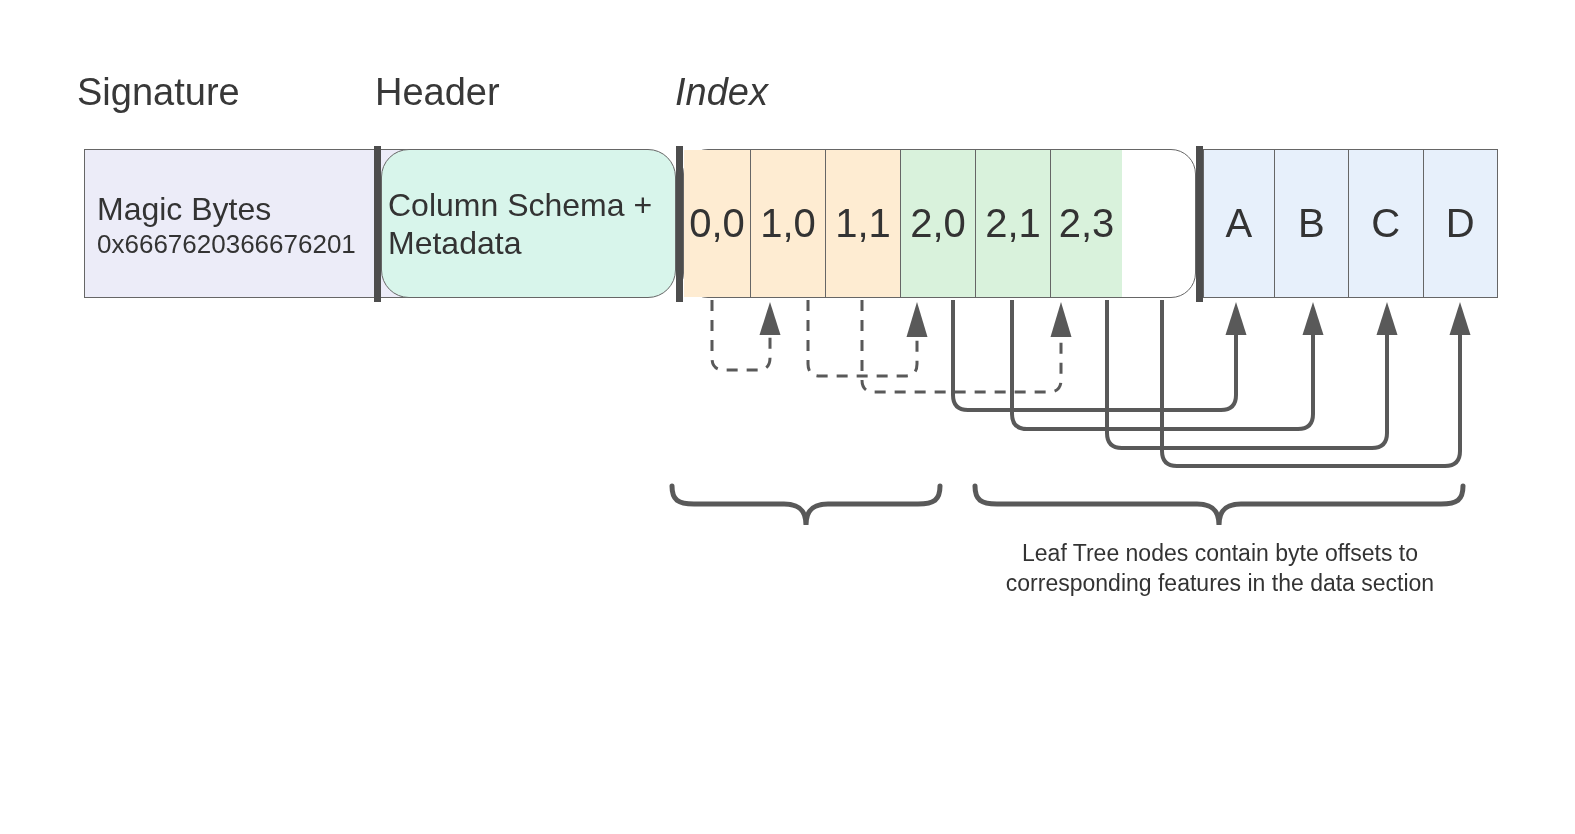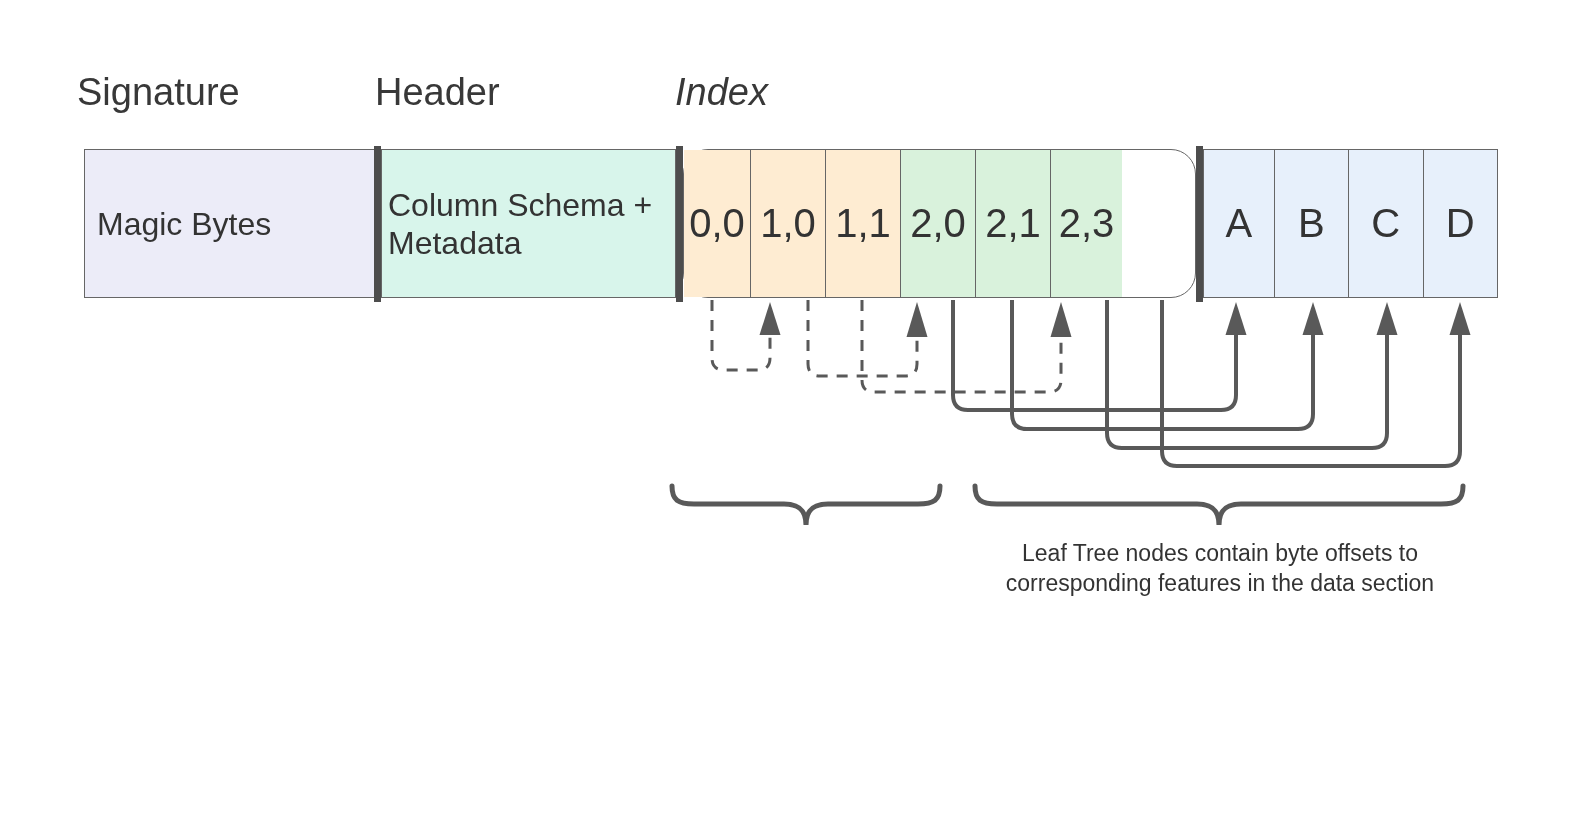--- a/index.html
+++ b/index.html
@@ -13,21 +13,21 @@
   .canvas{position:absolute;left:0;top:0;width:1575px;height:834px;background:#fff;}
 
   .sec-label{position:absolute;top:70px;font-size:38px;line-height:44px;color:var(--label);white-space:nowrap;}
   #lbl-signature{left:77px;}
   #lbl-header{left:375px;}
   #lbl-index{left:675px;font-style:italic;}
   #lbl-features{left:1200px;}
 
   .section{position:absolute;top:149px;height:149px;border:1px solid var(--cellborder);display:flex;}
   #sec-signature{left:84px;width:344px;background:var(--sig-fill);}
-  #sec-header{left:381px;width:295px;background:var(--hdr-fill);}
+  #sec-header{left:381px;width:295px;background:var(--hdr-fill);border-radius:28px;}
   #sec-index{left:683px;width:513px;border-radius:25px;}
   #sec-features{left:1203px;width:295px;background:var(--feat-fill);}
 
   .sep{position:absolute;top:146px;height:156px;width:7px;background:var(--sep);}
   #sep-1{left:374px;} #sep-2{left:676px;} #sep-3{left:1196px;}
 
   .sig-inner{display:flex;flex-direction:column;justify-content:center;padding-left:12px;}
   .sig-title{font-size:32px;line-height:40px;}
   .sig-hex{font-size:26px;line-height:30px;}
   .hdr-inner{display:flex;flex-direction:column;justify-content:center;padding-left:6px;padding-right:4px;
@@ -56,20 +56,21 @@
 
 <div class="canvas">
 
   <div class="sec-label" id="lbl-signature">Signature</div>
   <div class="sec-label" id="lbl-header">Header</div>
   <div class="sec-label" id="lbl-index">Index</div>
 
   <div class="section" id="sec-signature">
     <div class="sig-inner">
       <div class="sig-title">Magic Bytes</div>
+      <div class="sig-hex">0x6667620366676201</div>
     </div>
   </div>
 
   <div class="sep" id="sep-1"></div>
 
   <div class="section" id="sec-header">
     <div class="hdr-inner">Column Schema + Metadata</div>
   </div>
 
   <div class="sep" id="sep-2"></div>

